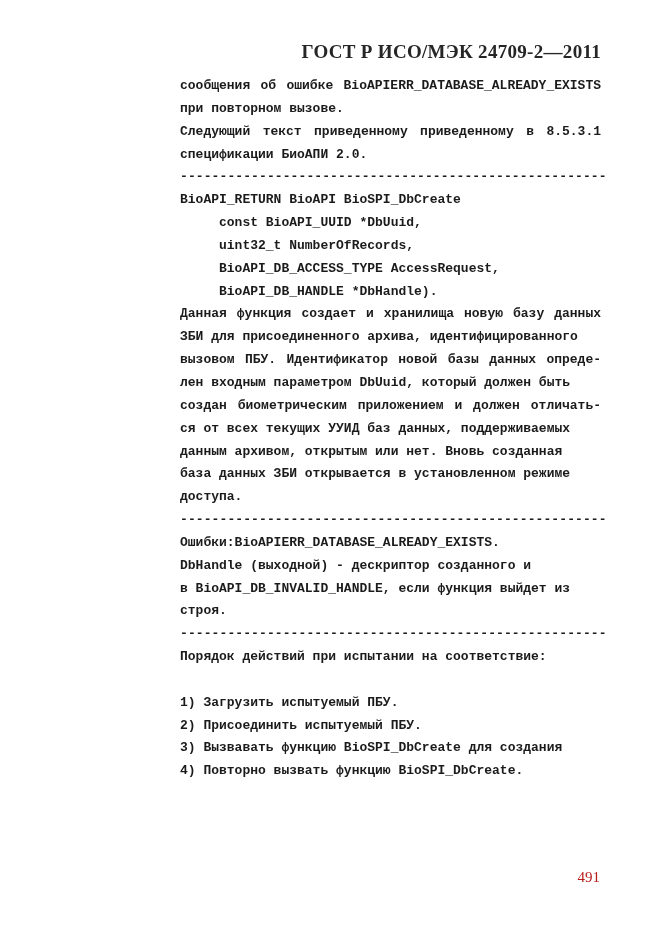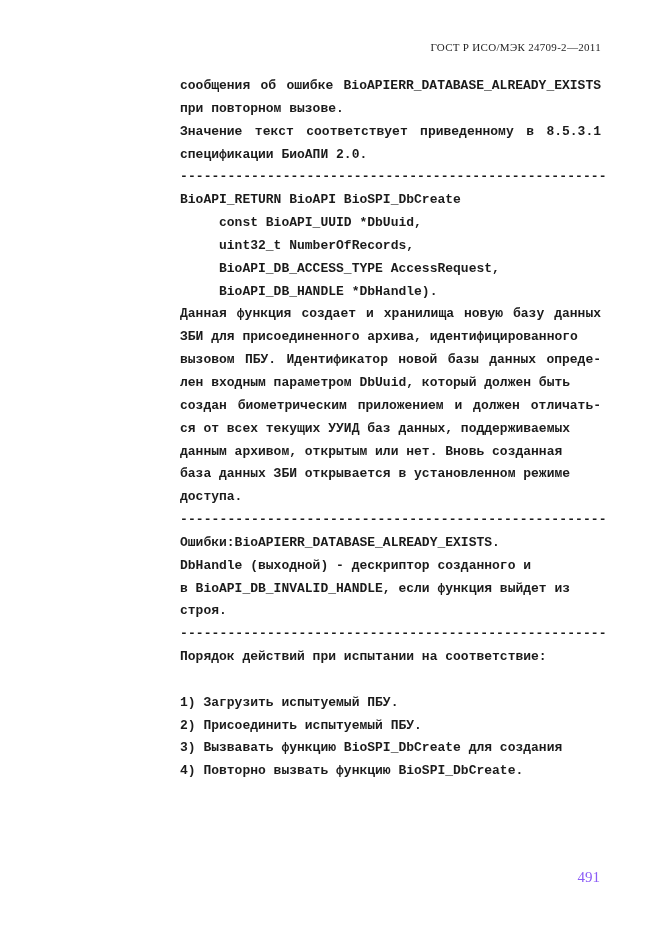--- a/index.html
+++ b/index.html
@@ -12,22 +12,22 @@
     width: 661px;
     height: 935px;
     background: #ffffff;
     overflow: hidden;
   }
   .header {
     position: absolute;
     top: 41px;
     right: 60px;
     font-family: "Liberation Serif", serif;
-    font-size: 11px;
-    font-weight: 400;
+    font-size: 19px;
+    font-weight: 700;
     color: #262626;
     letter-spacing: 0.3px;
   }
   .doc-body {
     position: absolute;
     left: 180px;
     top: 75px;
     width: 421px;
   }
   .line {
@@ -48,33 +48,33 @@
   .line.sep {
     letter-spacing: 0.1px;
   }
   .page-number {
     position: absolute;
     top: 869px;
     right: 61px;
     font-family: "Liberation Serif", serif;
     font-size: 15px;
     font-weight: 400;
-    color: #8b5cf6;
+    color: #b91c1c;
   }
 </style>
 </head>
 <body>
 
 <div class="page">
   <div class="header">ГОСТ Р ИСО/МЭК 24709-2—2011</div>
 
   <div class="doc-body">
       <div class="line j">сообщения об ошибке BioAPIERR_DATABASE_ALREADY_EXISTS</div>
       <div class="line">при повторном вызове.</div>
-      <div class="line j">Значение текст соответствует приведенному в 8.5.3.1</div>
+      <div class="line j">Следующий текст приведенному приведенному в 8.5.3.1</div>
       <div class="line">спецификации БиоАПИ 2.0.</div>
       <div class="line sep">------------------------------------------------------</div>
       <div class="line">BioAPI_RETURN BioAPI BioSPI_DbCreate</div>
       <div class="line">     const BioAPI_UUID *DbUuid,</div>
       <div class="line">     uint32_t NumberOfRecords,</div>
       <div class="line">     BioAPI_DB_ACCESS_TYPE AccessRequest,</div>
       <div class="line">     BioAPI_DB_HANDLE *DbHandle).</div>
       <div class="line j">Данная функция создает и хранилища новую базу данных</div>
       <div class="line">ЗБИ для присоединенного архива, идентифицированного</div>
       <div class="line j">вызовом ПБУ. Идентификатор новой базы данных опреде-</div>

